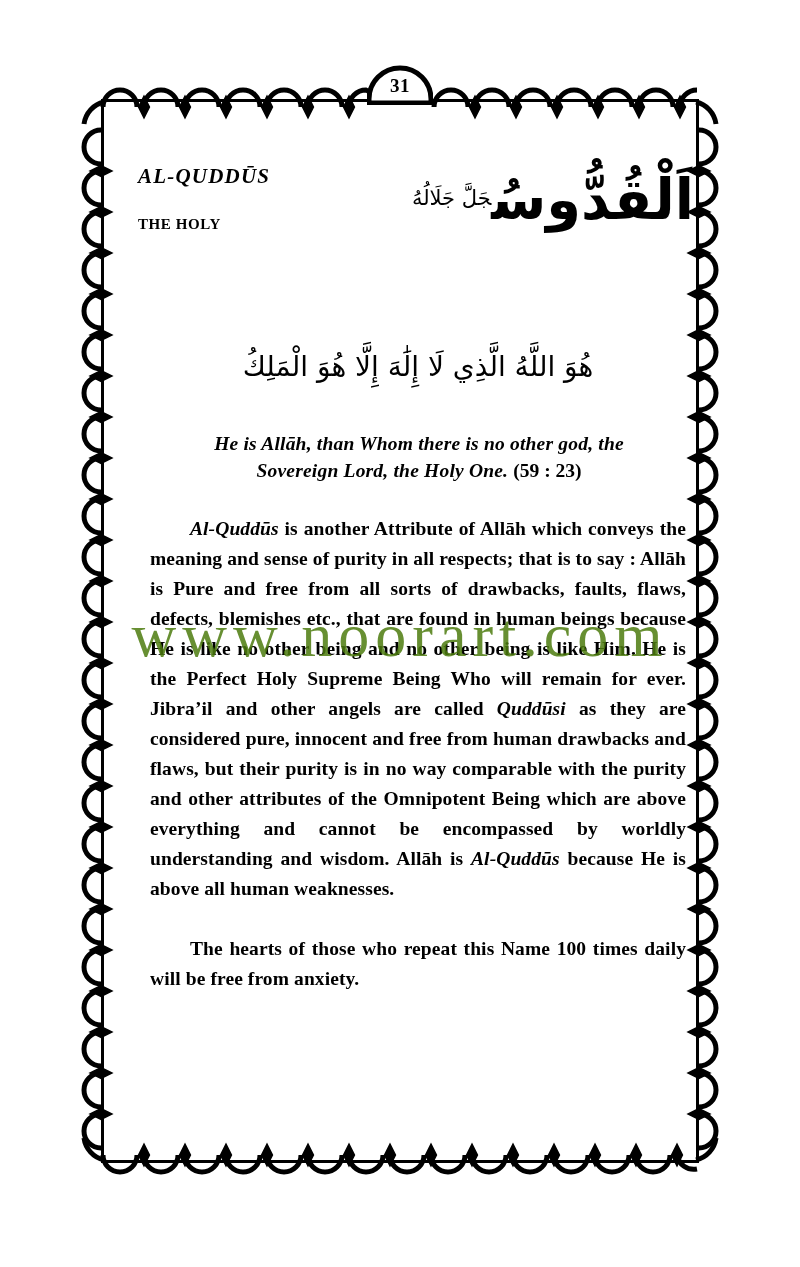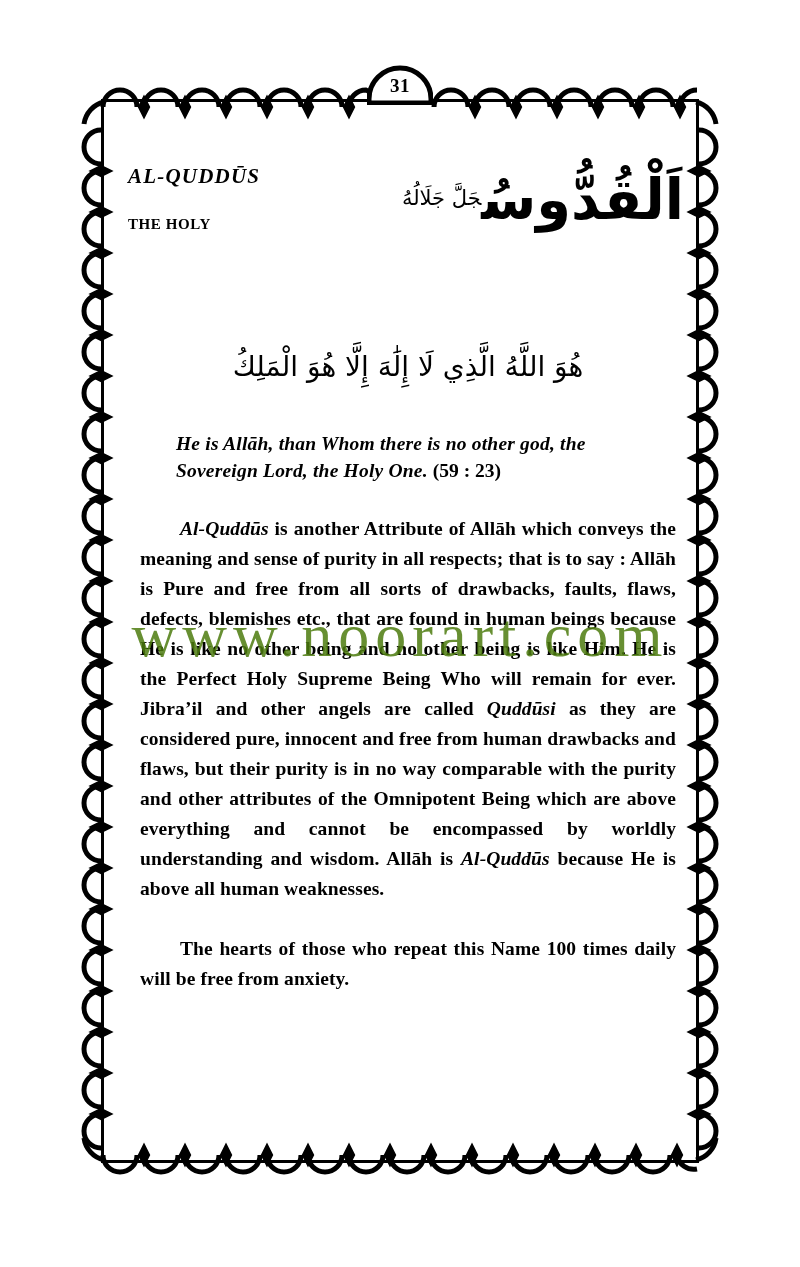--- a/index.html
+++ b/index.html
@@ -63,21 +63,21 @@
     font-family: "Liberation Serif", serif;
     font-weight: bold;
     font-size: 19px;
     line-height: 19px;
     letter-spacing: 0.5px;
   }
 
   
   .content {
     position: absolute;
-    left: 128px;
+    left: 138px;
     top: 150px;
     width: 560px;
   }
 
   
   .heading-row {
     position: relative;
     height: 130px;
   }
   .title-latin {
@@ -144,20 +144,21 @@
   .ayah-translation {
     margin-top: 34px;
     padding-left: 48px;
     padding-right: 46px;
     font-family: "Liberation Serif", serif;
     font-style: italic;
     font-weight: bold;
     font-size: 19.5px;
     line-height: 27px;
     letter-spacing: 0.2px;
+    text-align: center;
   }
   .ayah-translation .ref {
     font-style: normal;
     font-weight: bold;
     letter-spacing: 0;
   }
 
   
   .body-para {
     font-family: "Liberation Serif", serif;

